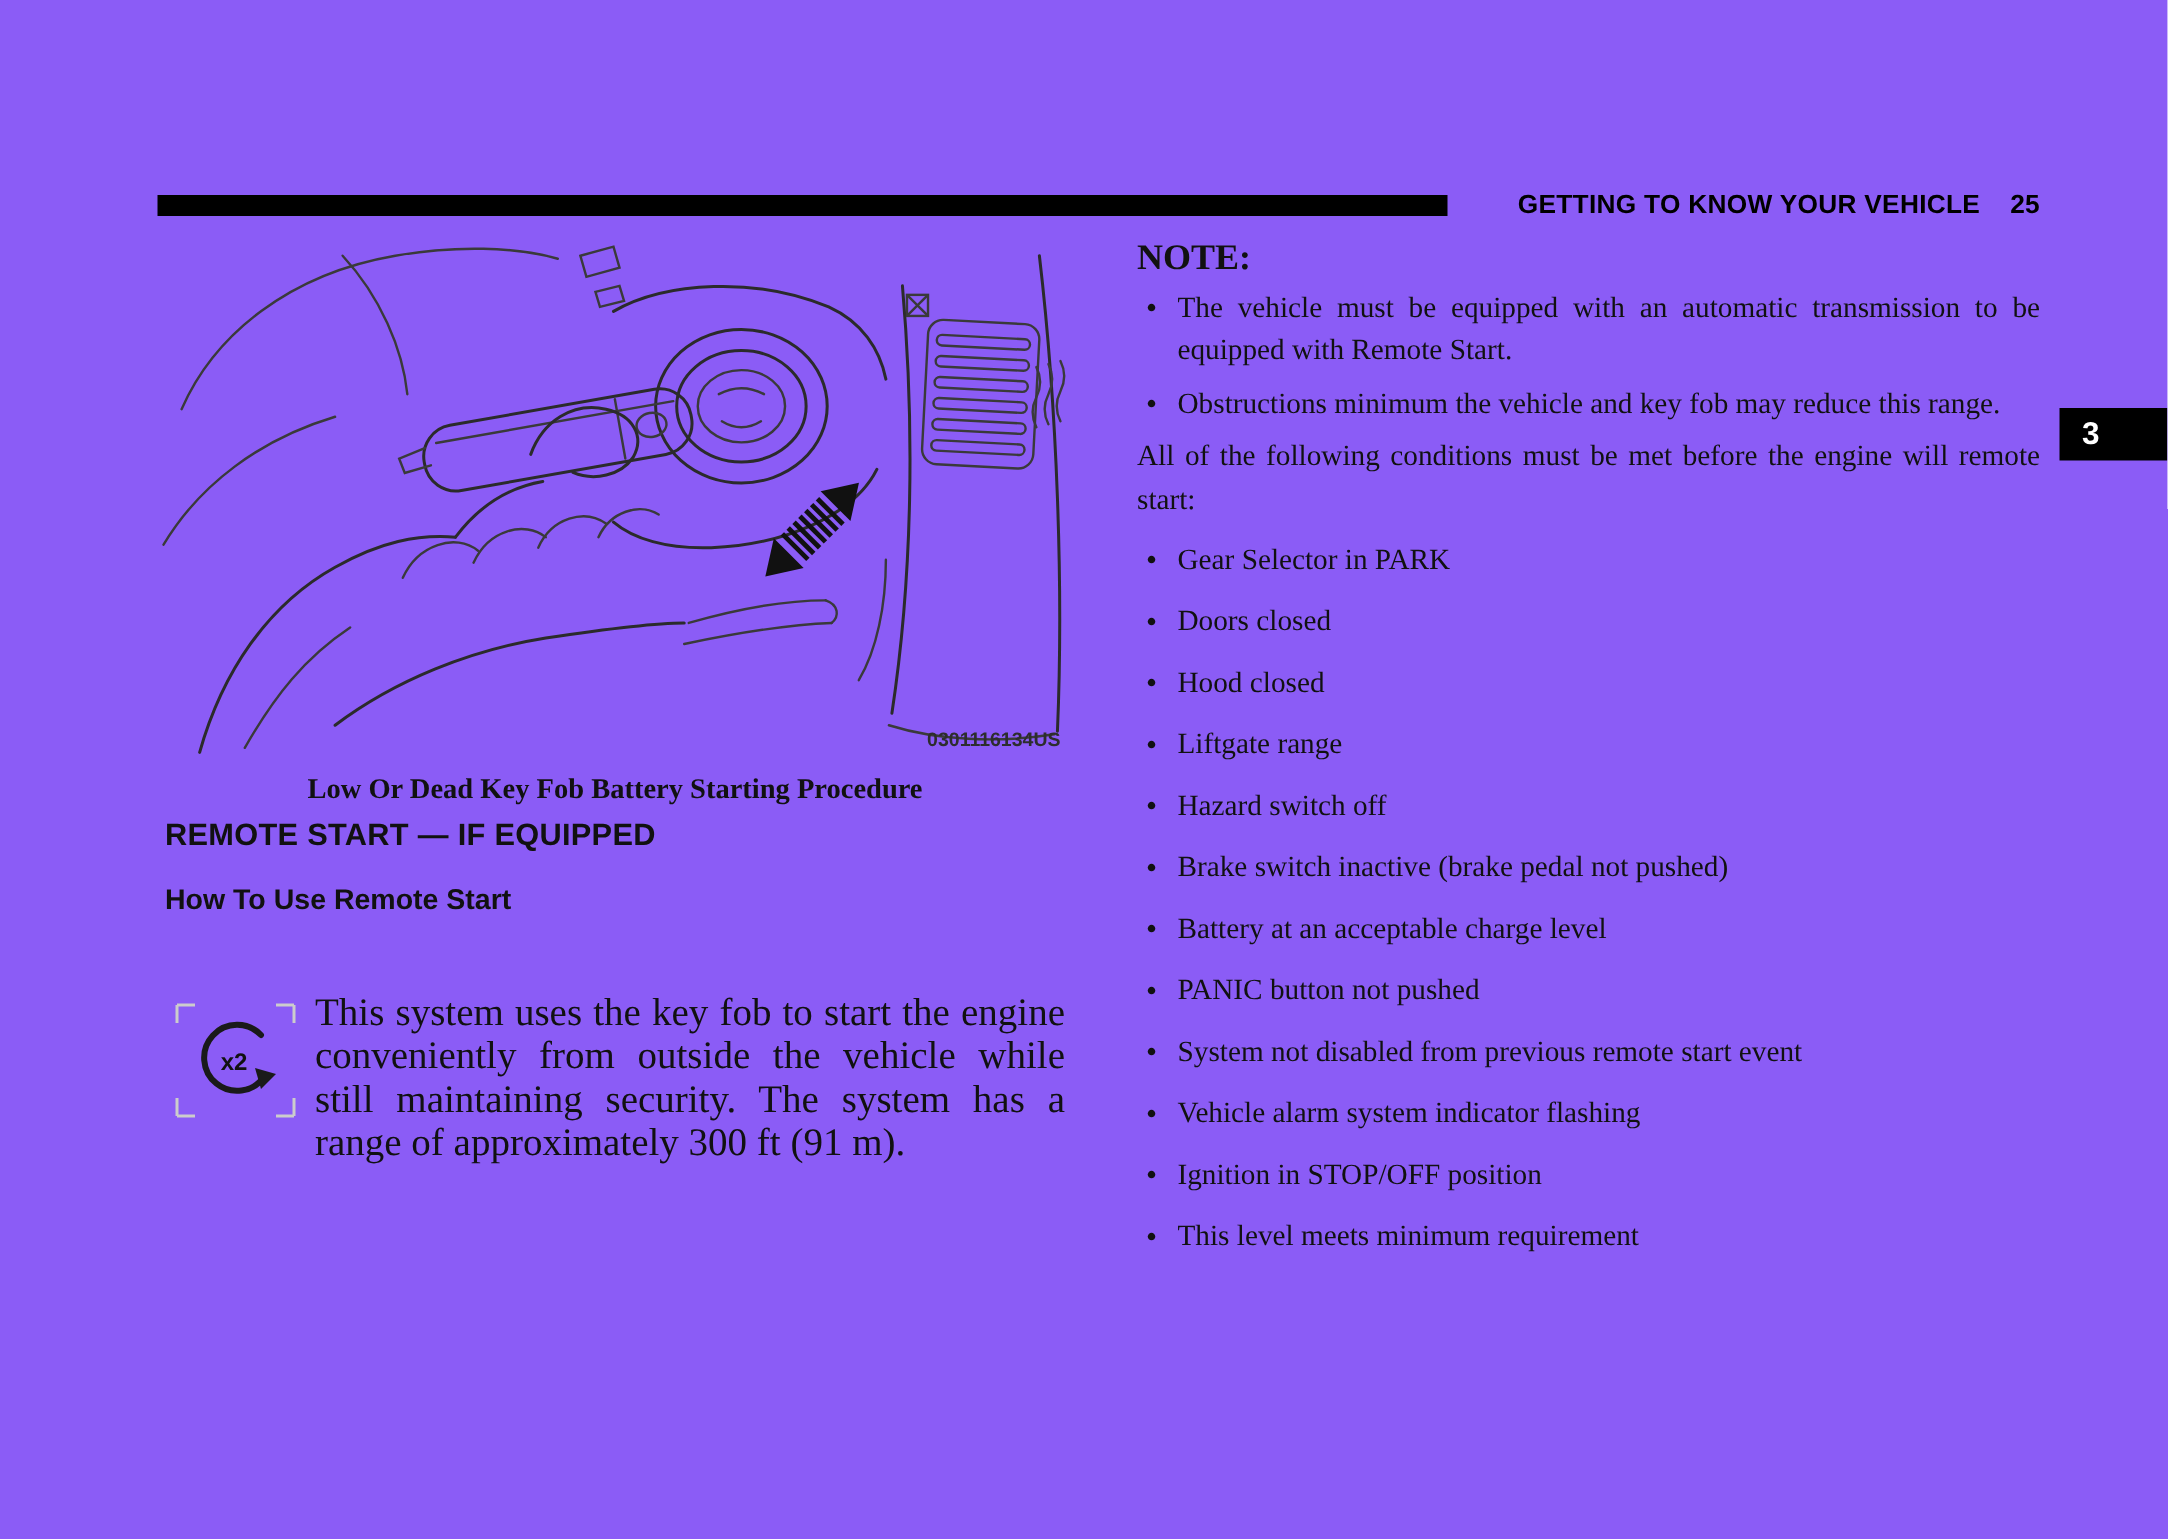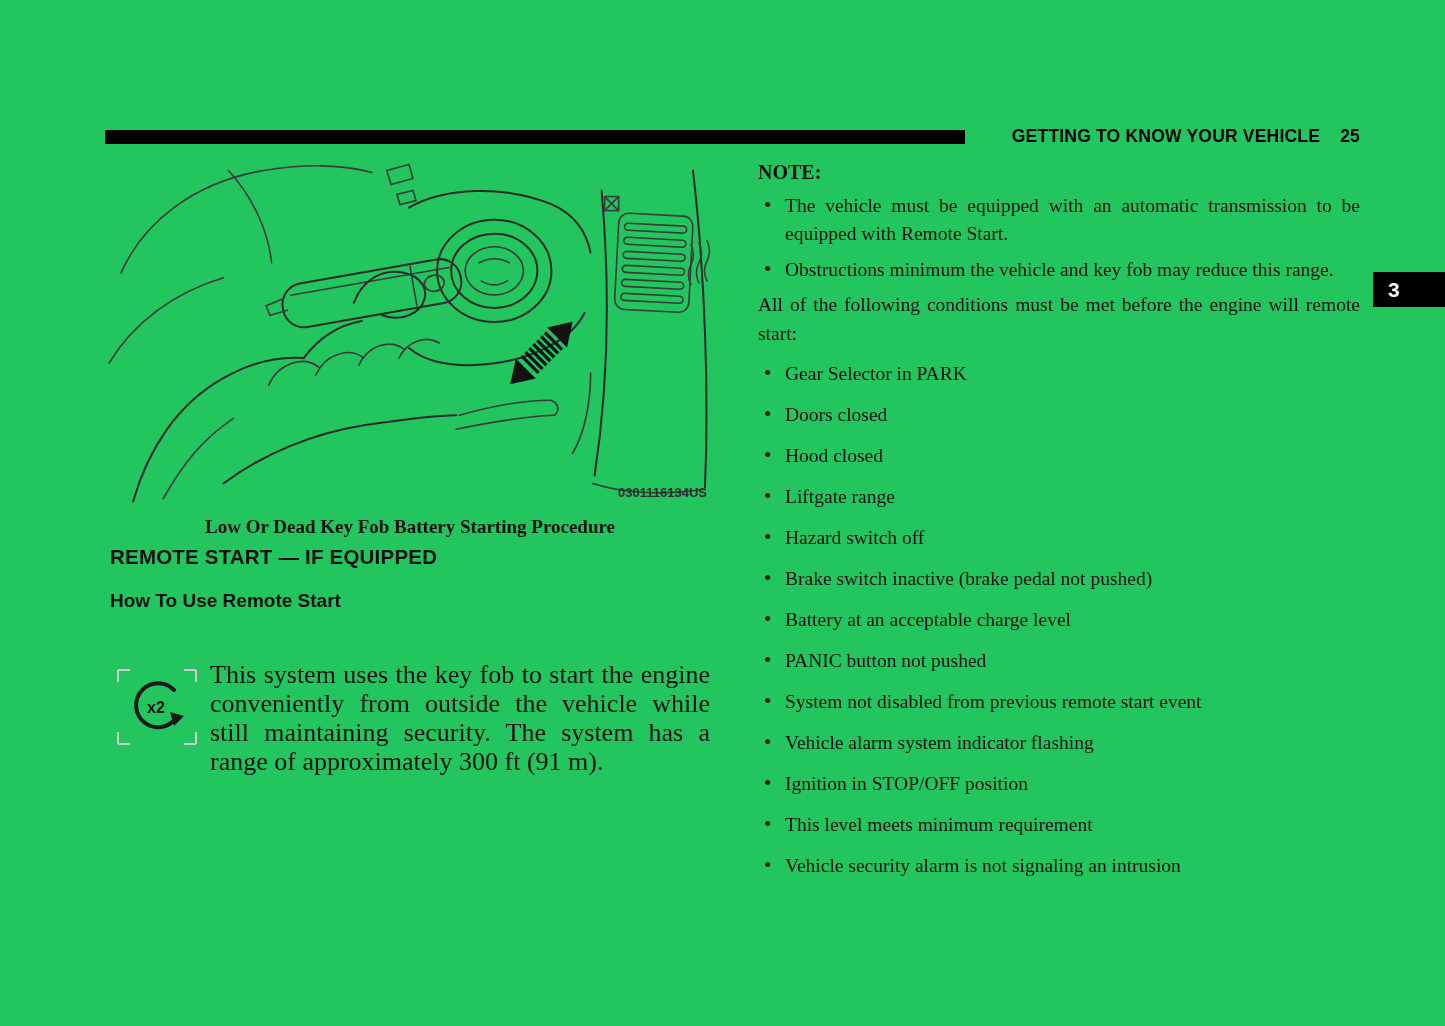--- a/index.html
+++ b/index.html
@@ -1,17 +1,17 @@
 <!DOCTYPE html>
 <html><head>
 <meta charset="utf-8">
 <style>
   html,body { margin:0; padding:0; background:#ffffff; }
   #page {
-    position:relative; width:1445px; height:1026px; background:#22c55e;
+    position:relative; width:1445px; height:1026px; background:#8b5cf6;
     font-family:"Liberation Serif", serif; color:#111; overflow:hidden;
   }
 
   
   .header-bar { position:absolute; left:105px; top:130px; width:860px; height:14px; background:#000; }
   .header-text {
     position:absolute; top:126px; left:900px; width:460px; text-align:right;
     font-family:"Liberation Sans", sans-serif; font-weight:bold; font-size:17.5px; color:#000;
     letter-spacing:0.2px; white-space:nowrap;
   }
@@ -48,21 +48,21 @@
   .keyicon { position:absolute; left:114px; top:666px; width:86px; height:82px; }
   .keyicon svg { display:block; width:100%; height:100%; }
 
   .left-para {
     position:absolute; left:210px; top:660px; width:500px;
     font-size:26px; line-height:29px; text-align:justify;
   }
 
   
   .right-col { position:absolute; left:758px; top:158px; width:602px; font-size:19.5px; line-height:28.5px; }
-  .note-label { font-size:20px; font-weight:bold; margin:0 0 5px 0; }
+  .note-label { font-size:24px; font-weight:bold; margin:0 0 5px 0; }
   ul { list-style:none; margin:0; padding:0; }
   .bullet-item { position:relative; padding-left:27px; text-align:justify; }
   .bullet-item::before { content:"\2022"; position:absolute; left:6px; top:-1px; font-size:21px; }
   .note-list .bullet-item { margin-bottom:7px; }
   .intro { text-align:justify; margin:7px 0 12px 0; }
   .cond-list .bullet-item { margin-bottom:12.5px; }
 
   .sketch { stroke:#2b2b2b; fill:none; stroke-width:2; stroke-linecap:round; }
   .sketch-thin { stroke:#3a3a3a; fill:none; stroke-width:1.6; stroke-linecap:round; }
   .sketch-fill { fill:#111; stroke:none; }
@@ -235,19 +235,16 @@
         </li>
 
         <li class="bullet-item">
           <span>Ignition in STOP/OFF position</span>
         </li>
 
         <li class="bullet-item">
           <span>This level meets minimum requirement</span>
         </li>
 
-        <li class="bullet-item">
-          <span>Vehicle security alarm is not signaling an intrusion</span>
-        </li>
       </ul>
   </div>
 
 </div>
 
 </body></html>

